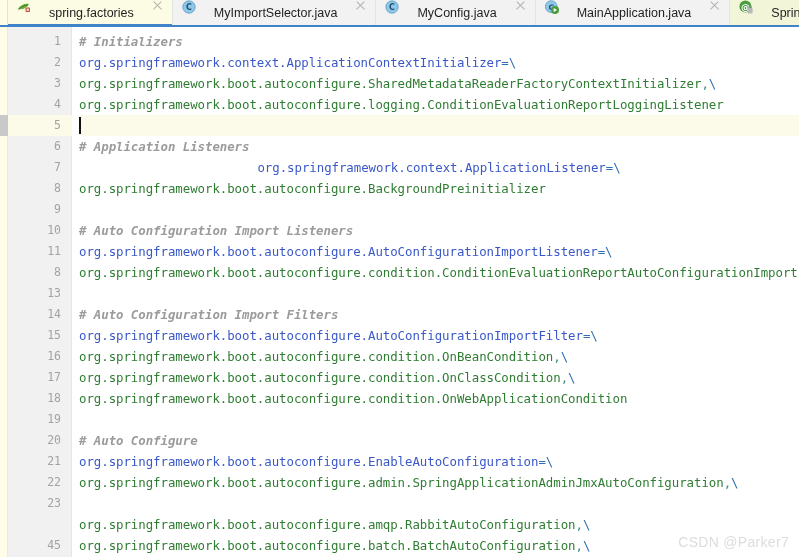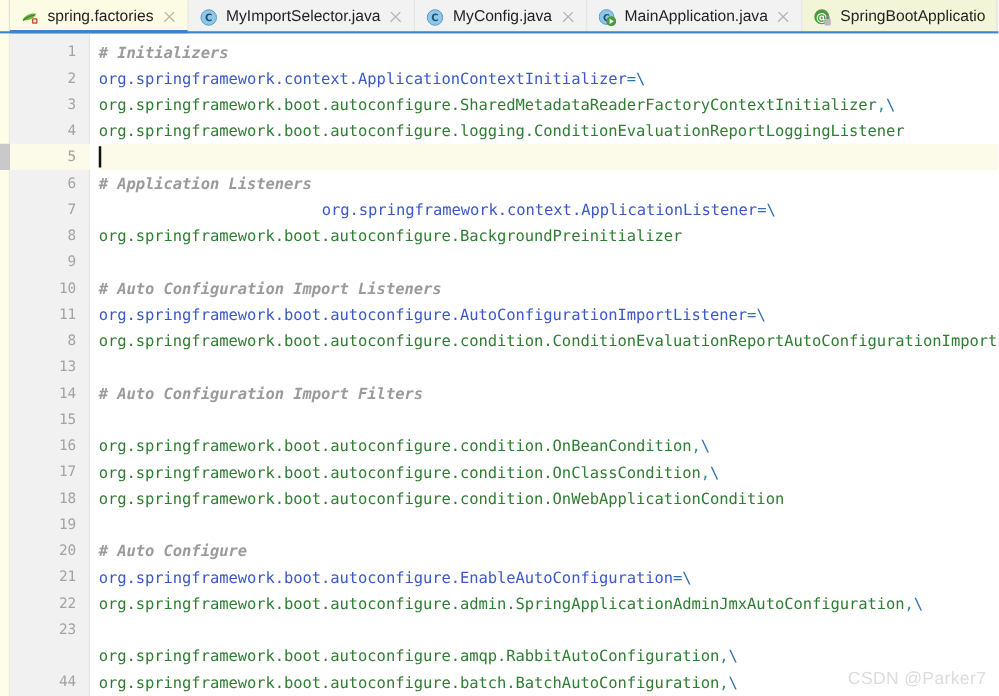--- a/index.html
+++ b/index.html
@@ -23,22 +23,21 @@
     white-space:nowrap;
   }
   .tabbar-leftpad {
     width:8px; flex:0 0 8px;
     background:#fffde8;
     border-right:1px solid #e2e2dc;
   }
   .tab {
     position:relative;
     display:flex;
-    align-items:center;
-    gap:7px;
+    gap:18px;
     padding:0 9px 0 9px;
     height:27px;
     background:#f2f2f2;
     border-right:1px solid #e4e4e4;
     font-size:12.5px;
     color:#1f1f1f;
     flex:0 0 auto;
     cursor:default;
   }
   .tab.active { background:#fcfbe3; }
@@ -254,37 +253,38 @@
         <div class="gnum" style="top: 298px;">15</div>
         <div class="gnum" style="top: 319px;">16</div>
         <div class="gnum" style="top: 340px;">17</div>
         <div class="gnum" style="top: 361px;">18</div>
         <div class="gnum" style="top: 382px;">19</div>
         <div class="gnum" style="top: 403px;">20</div>
         <div class="gnum" style="top: 424px;">21</div>
         <div class="gnum" style="top: 445px;">22</div>
         <div class="gnum" style="top: 466px;">23</div>
         <div class="gnum" style="top: 501px; margin-top: 44px;">24</div>
-        <div class="gnum" style="top: 508px;">44</div>
+        <div class="gnum" style="top: 508px;">45</div>
       </div>
     <div class="code" id="code">
         <div class="cl" style="position: absolute; top: 4px; left: 7px; right: 0px;"><span class="tok-comment"># Initializers</span></div>
         <div class="cl" style="position: absolute; top: 25px; left: 7px; right: 0px;"><span class="tok-key">org.springframework.context.ApplicationContextInitializer</span><span class="tok-op">=</span><span class="tok-cont">\</span></div>
         <div class="cl" style="position: absolute; top: 46px; left: 7px; right: 0px;"><span class="tok-val">org.springframework.boot.autoconfigure.SharedMetadataReaderFactoryContextInitializer</span><span class="tok-sep">,</span><span class="tok-cont">\</span></div>
         <div class="cl" style="position: absolute; top: 67px; left: 7px; right: 0px;"><span class="tok-val">org.springframework.boot.autoconfigure.logging.ConditionEvaluationReportLoggingListener</span></div>
         <div class="cl cur" style="position: absolute; top: 88px; left: 7px; right: 0px;"></div>
         <div class="cl" style="position: absolute; top: 109px; left: 7px; right: 0px;"><span class="tok-comment"># Application Listeners</span></div>
         <div class="cl" style="position: absolute; top: 130px; left: 7px; right: 0px; text-align: center;"><span class="tok-key">org.springframework.context.ApplicationListener</span><span class="tok-op">=</span><span class="tok-cont">\</span></div>
         <div class="cl" style="position: absolute; top: 151px; left: 7px; right: 0px;"><span class="tok-val">org.springframework.boot.autoconfigure.BackgroundPreinitializer</span></div>
         <div class="cl" style="position: absolute; top: 172px; left: 7px; right: 0px;"></div>
         <div class="cl" style="position: absolute; top: 193px; left: 7px; right: 0px;"><span class="tok-comment"># Auto Configuration Import Listeners</span></div>
         <div class="cl" style="position: absolute; top: 214px; left: 7px; right: 0px;"><span class="tok-key">org.springframework.boot.autoconfigure.AutoConfigurationImportListener</span><span class="tok-op">=</span><span class="tok-cont">\</span></div>
         <div class="cl" style="position: absolute; top: 235px; left: 7px; right: 0px;"><span class="tok-val">org.springframework.boot.autoconfigure.condition.ConditionEvaluationReportAutoConfigurationImportListener</span></div>
         <div class="cl" style="position: absolute; top: 256px; left: 7px; right: 0px;"></div>
         <div class="cl" style="position: absolute; top: 277px; left: 7px; right: 0px;"><span class="tok-comment"># Auto Configuration Import Filters</span></div>
+        <div class="cl" style="position: absolute; top: 298px; left: 7px; right: 0px;"><span class="tok-key">org.springframework.boot.autoconfigure.AutoConfigurationImportFilter</span><span class="tok-op">=</span><span class="tok-cont">\</span></div>
         <div class="cl" style="position: absolute; top: 319px; left: 7px; right: 0px;"><span class="tok-val">org.springframework.boot.autoconfigure.condition.OnBeanCondition</span><span class="tok-sep">,</span><span class="tok-cont">\</span></div>
         <div class="cl" style="position: absolute; top: 340px; left: 7px; right: 0px;"><span class="tok-val">org.springframework.boot.autoconfigure.condition.OnClassCondition</span><span class="tok-sep">,</span><span class="tok-cont">\</span></div>
         <div class="cl" style="position: absolute; top: 361px; left: 7px; right: 0px;"><span class="tok-val">org.springframework.boot.autoconfigure.condition.OnWebApplicationCondition</span></div>
         <div class="cl" style="position: absolute; top: 382px; left: 7px; right: 0px;"></div>
         <div class="cl" style="position: absolute; top: 403px; left: 7px; right: 0px;"><span class="tok-comment"># Auto Configure</span></div>
         <div class="cl" style="position: absolute; top: 424px; left: 7px; right: 0px;"><span class="tok-key">org.springframework.boot.autoconfigure.EnableAutoConfiguration</span><span class="tok-op">=</span><span class="tok-cont">\</span></div>
         <div class="cl" style="position: absolute; top: 445px; left: 7px; right: 0px;"><span class="tok-val">org.springframework.boot.autoconfigure.admin.SpringApplicationAdminJmxAutoConfiguration</span><span class="tok-sep">,</span><span class="tok-cont">\</span></div>
         <div class="cl" style="position: absolute; top: 487px; left: 7px; right: 0px;"><span class="tok-val">org.springframework.boot.autoconfigure.amqp.RabbitAutoConfiguration</span><span class="tok-sep">,</span><span class="tok-cont">\</span></div>
         <div class="cl" style="position: absolute; top: 508px; left: 7px; right: 0px;"><span class="tok-val">org.springframework.boot.autoconfigure.batch.BatchAutoConfiguration</span><span class="tok-sep">,</span><span class="tok-cont">\</span></div>
       </div>

